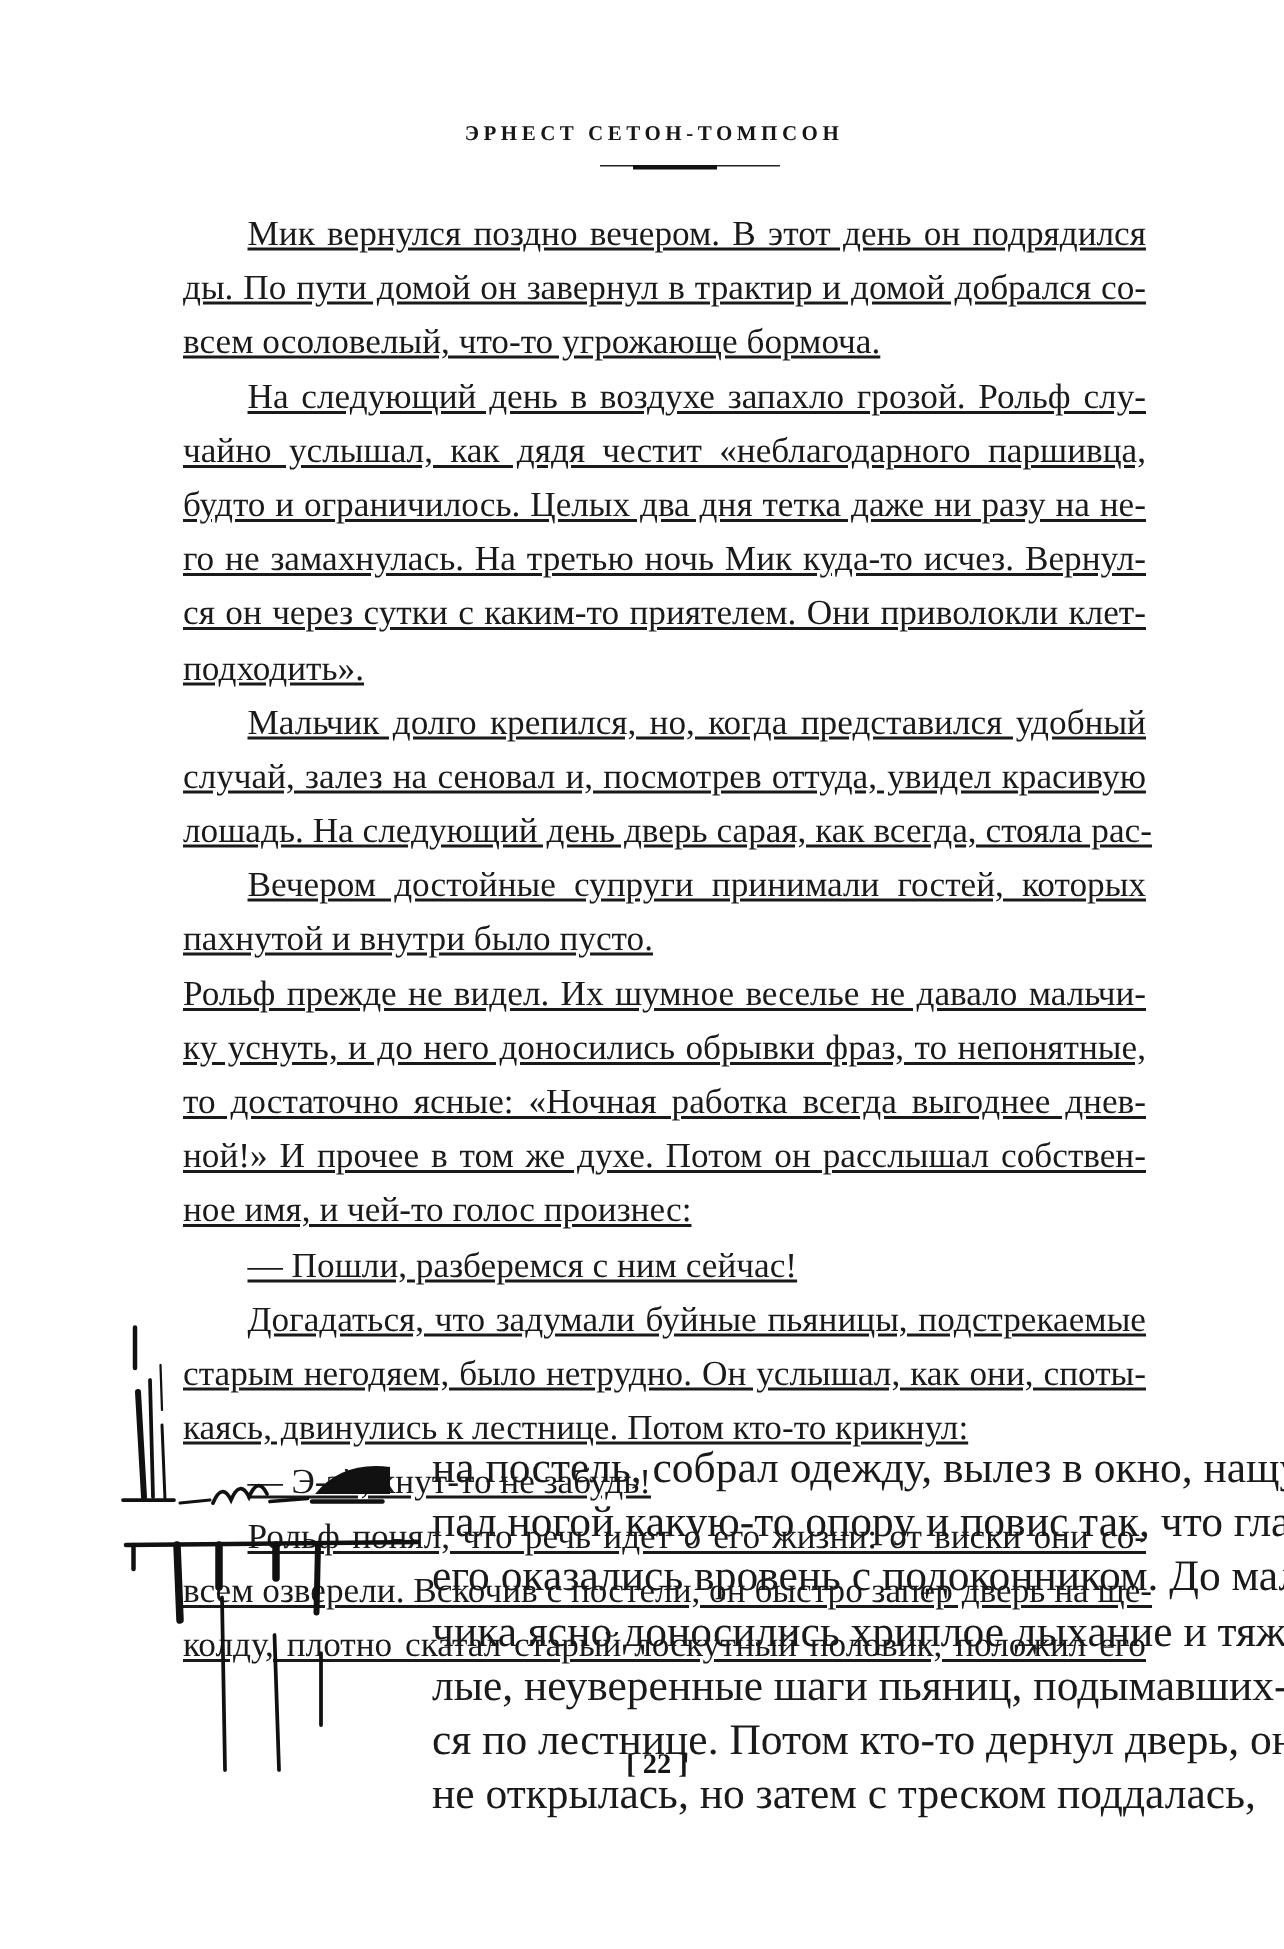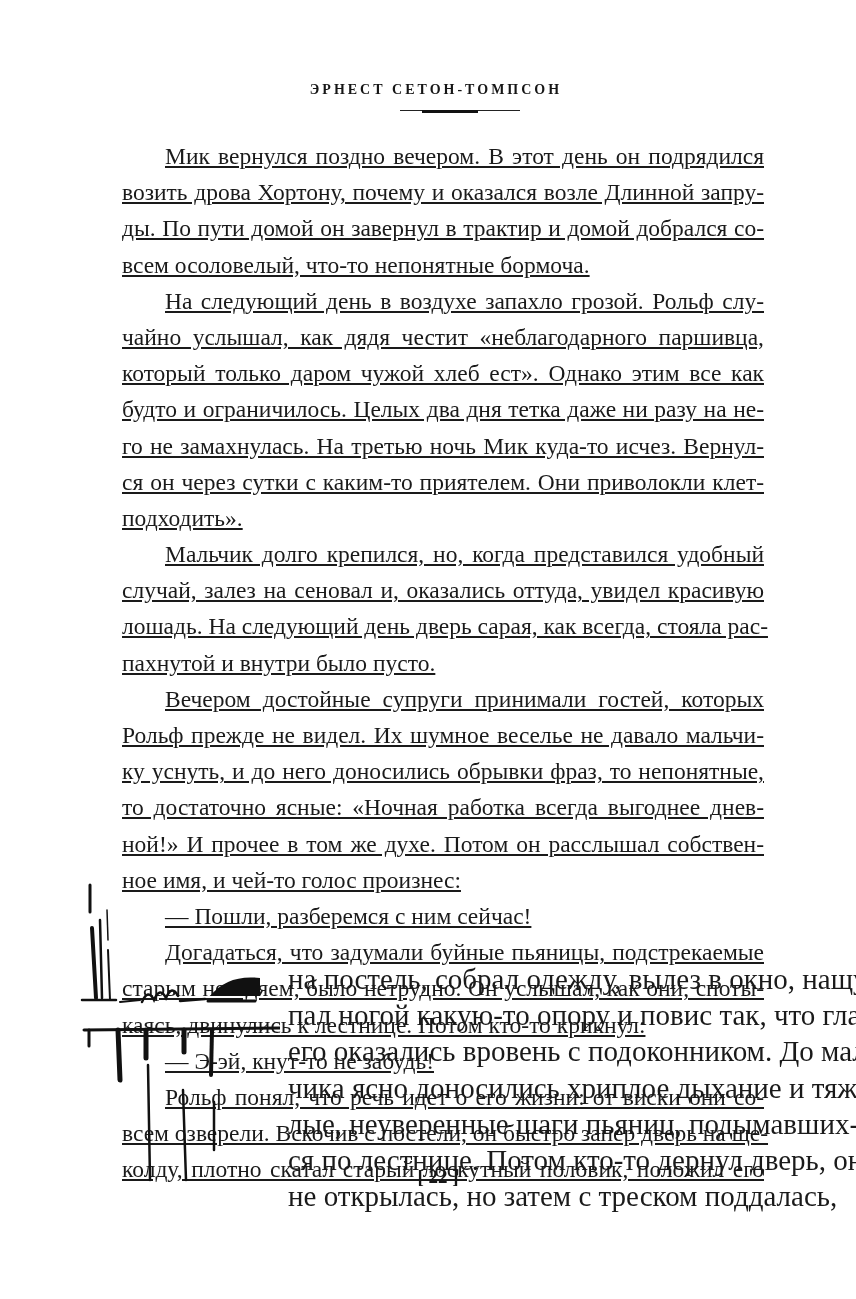--- a/index.html
+++ b/index.html
@@ -39,35 +39,33 @@
 </head>
 <body>
 
 <div class="page">
   <div class="running-head">ЭРНЕСТ СЕТОН-ТОМПСОН</div>
   <div class="head-rule"></div>
   <div class="head-rule-thick"></div>
 
   <div class="body-text" id="body-text">
       <span class="line indent">Мик вернулся поздно вечером. В этот день он подрядился</span>
-      <span class="line">возить дрова Хортону, почему и оказался возле Длинной запру-</span>
       <span class="line">ды. По пути домой он завернул в трактир и домой добрался со-</span>
-      <span class="line last">всем осоловелый, что-то непонятные бормоча.</span>
+      <span class="line last">всем осоловелый, что-то угрожающе бормоча.</span>
       <span class="line indent">На следующий день в воздухе запахло грозой. Рольф слу-</span>
       <span class="line">чайно услышал, как дядя честит «неблагодарного паршивца,</span>
-      <span class="line">который только даром чужой хлеб ест». Однако этим все как</span>
       <span class="line">будто и ограничилось. Целых два дня тетка даже ни разу на не-</span>
       <span class="line">го не замахнулась. На третью ночь Мик куда-то исчез. Вернул-</span>
       <span class="line">ся он через сутки с каким-то приятелем. Они приволокли клет-</span>
       <span class="line last">подходить».</span>
       <span class="line indent">Мальчик долго крепился, но, когда представился удобный</span>
-      <span class="line">случай, залез на сеновал и, оказались оттуда, увидел красивую</span>
+      <span class="line">случай, залез на сеновал и, посмотрев оттуда, увидел красивую</span>
       <span class="line">лошадь. На следующий день дверь сарая, как всегда, стояла рас-</span>
+      <span class="line indent">Вечером достойные супруги принимали гостей, которых</span>
       <span class="line last">пахнутой и внутри было пусто.</span>
-      <span class="line indent">Вечером достойные супруги принимали гостей, которых</span>
       <span class="line">Рольф прежде не видел. Их шумное веселье не давало мальчи-</span>
       <span class="line">ку уснуть, и до него доносились обрывки фраз, то непонятные,</span>
       <span class="line">то достаточно ясные: «Ночная работка всегда выгоднее днев-</span>
       <span class="line">ной!» И прочее в том же духе. Потом он расслышал собствен-</span>
       <span class="line last">ное имя, и чей-то голос произнес:</span>
       <span class="line indent last">— Пошли, разберемся с ним сейчас!</span>
       <span class="line indent">Догадаться, что задумали буйные пьяницы, подстрекаемые</span>
       <span class="line">старым негодяем, было нетрудно. Он услышал, как они, споты-</span>
       <span class="line last">каясь, двинулись к лестнице. Потом кто-то крикнул:</span>
       <span class="line indent last">— Э-эй, кнут-то не забудь!</span>

